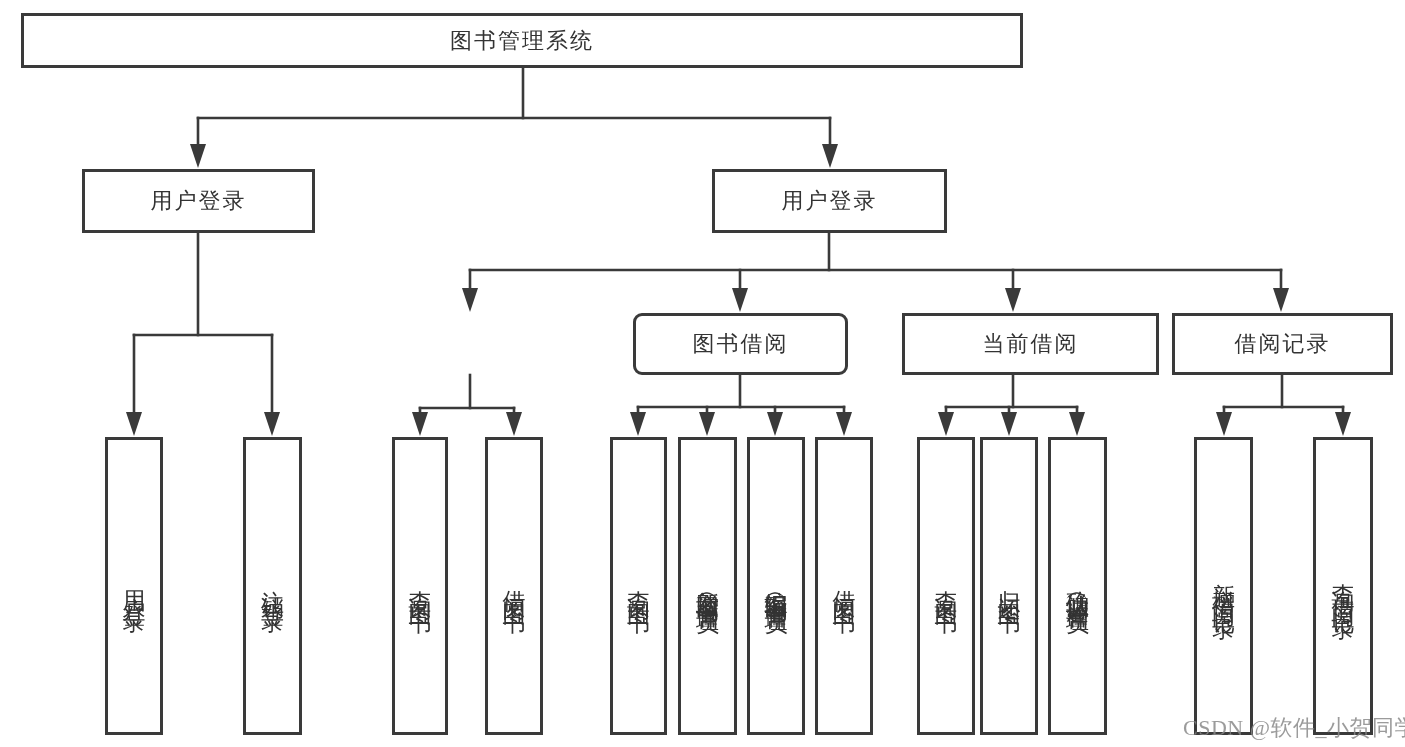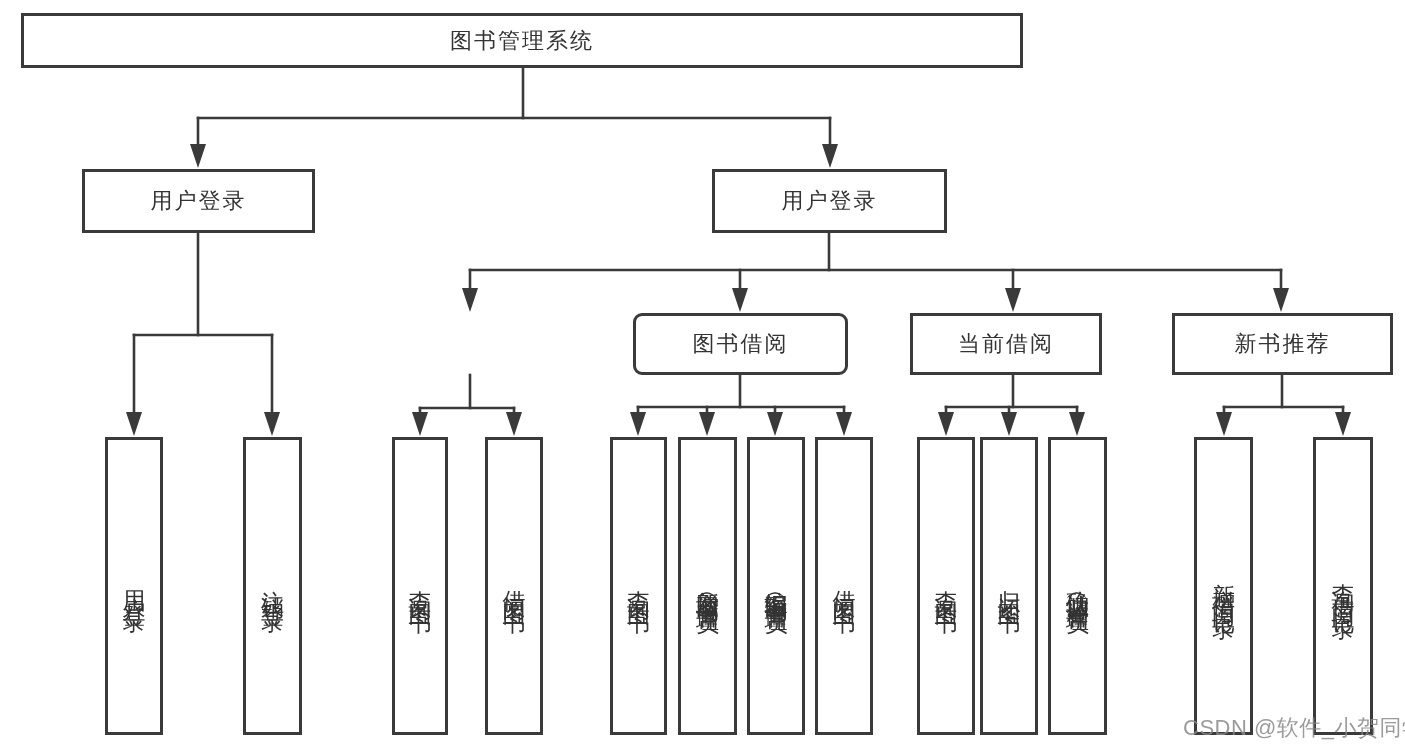--- a/index.html
+++ b/index.html
@@ -1,18 +1,18 @@
 <!DOCTYPE html>
 <html><head>
 <meta charset="utf-8">
 <style>
   html,body{margin:0;padding:0;background:#ffffff;}
   #stage{
     position:relative;width:1405px;height:747px;background:#ffffff;overflow:hidden;
-    font-family:Liberation Sans, sans-serif;
+    font-family:Liberation Serif, serif;
   }
   #wires{position:absolute;left:0;top:0;width:1405px;height:747px;}
   .node{
     position:absolute;box-sizing:border-box;
     border:3px solid #3a3a3a;background:#ffffff;
     display:flex;align-items:center;justify-content:center;
     color:#333333;font-size:22px;letter-spacing:2px;white-space:nowrap;
   }
   .leaf{
     writing-mode:vertical-rl;text-orientation:mixed;
@@ -85,22 +85,22 @@
       <line x1="1343" y1="407" x2="1343" y2="418" stroke="#3a3a3a" stroke-width="2.6" stroke-linecap="square"></line>
       <polygon points="1335,412 1351,412 1343,436" fill="#3a3a3a"></polygon>
     </svg>
 
   <div class="node" style="left:21px;top:13px;width:1002px;height:55px;">图书管理系统</div>
 
   <div class="node" style="left:82px;top:169px;width:233px;height:64px;">用户登录</div>
   <div class="node" style="left:712px;top:169px;width:235px;height:64px;">用户登录</div>
 
   <div class="node" style="left:633px;top:313px;width:215px;height:62px;border-radius:9px;">图书借阅</div>
-  <div class="node" style="left:902px;top:313px;width:192px;height:62px;margin-left:8px;">当前借阅</div>
-  <div class="node" style="left:1172px;top:313px;width:221px;height:62px;">新书推荐</div>
+  <div class="node" style="left:902px;top:313px;width:257px;height:62px;">当前借阅</div>
+  <div class="node" style="left:1172px;top:313px;width:221px;height:62px;">借阅记录</div>
 
   <div class="node leaf" style="left:105px;top:437px;width:58px;height:298px;">用户登录</div>
   <div class="node leaf" style="left:243px;top:437px;width:59px;height:298px;">注销登录</div>
 
   <div class="node leaf" style="left:392px;top:437px;width:56px;height:298px;">查询图书</div>
   <div class="node leaf" style="left:485px;top:437px;width:58px;height:298px;">借阅图书</div>
 
   <div class="node leaf" style="left:610px;top:437px;width:57px;height:298px;">查询图书</div>
   <div class="node leaf tight" style="left:678px;top:437px;width:59px;height:298px;">新增图书（管理员）</div>
   <div class="node leaf tight" style="left:747px;top:437px;width:58px;height:298px;">编辑图书（管理员）</div>

